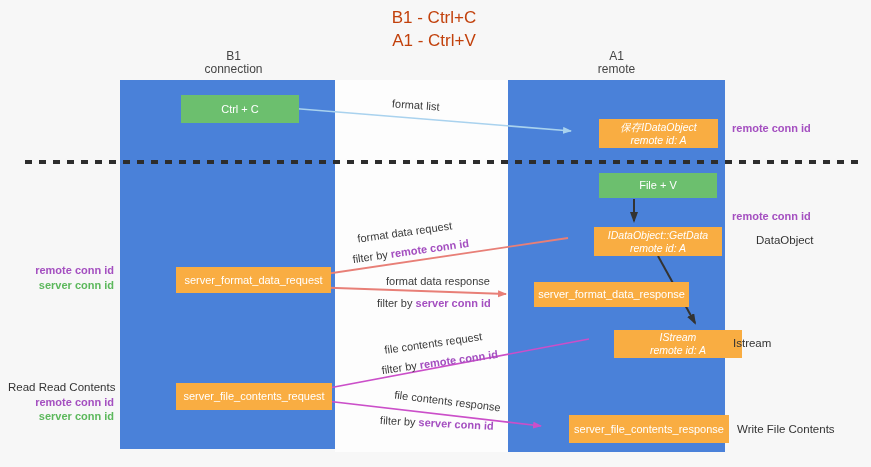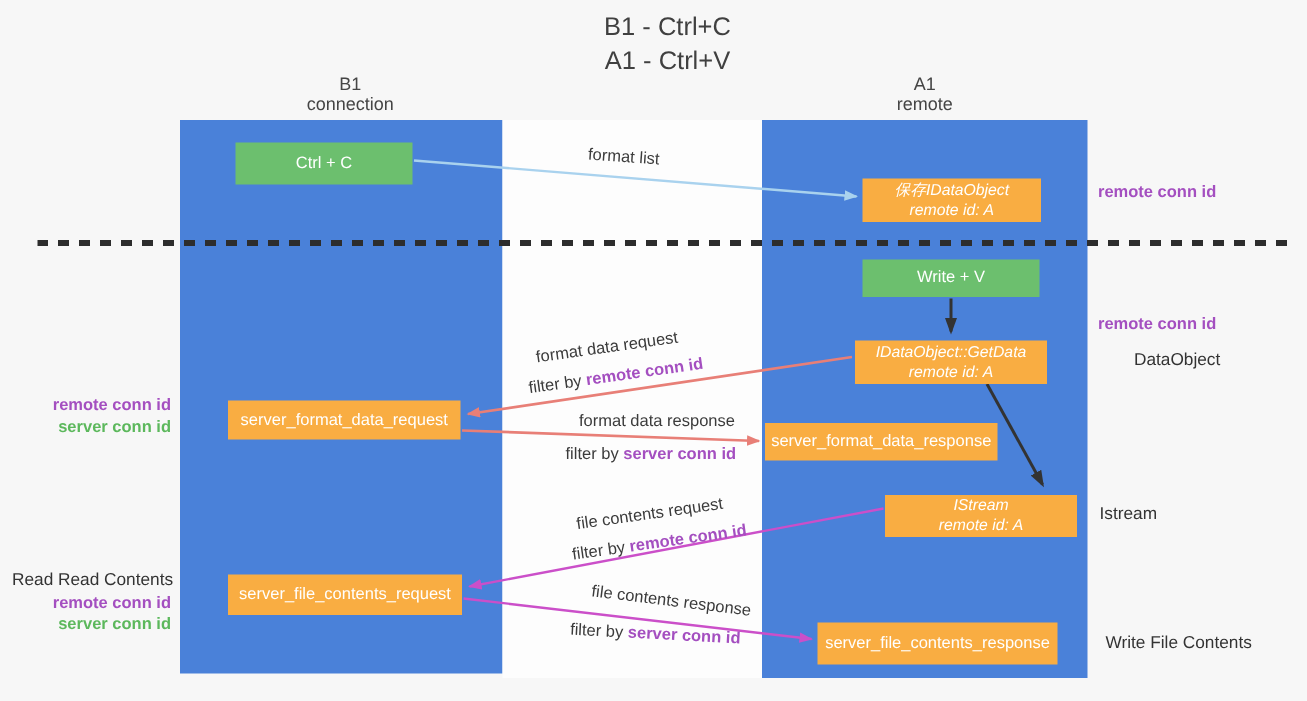--- a/index.html
+++ b/index.html
@@ -1,20 +1,20 @@
 <!DOCTYPE html>
 <html style="--lane-blue: #4a81d9; --node-orange: #f9ad42; --node-green: #6cbf6e; --purple-text: #a44fc0; --green-text: #5cb85c; --arrow-red: #e87f77; --arrow-magenta: #cb4fc9; --arrow-blue: #a9d2ee; --arrow-black: #333333;"><head>
 <meta charset="utf-8">
 <style>
   html,body{margin:0;padding:0;}
   body{width:871px;height:467px;background:#f7f7f7;font-family:"Liberation Sans",sans-serif;overflow:hidden;}
   #stage{position:relative;width:871px;height:467px;}
 
-  .title{position:absolute;left:295px;top:6px;width:300px;text-align:center;
-         font-size:17px;line-height:23px;color:#404040;}
+  .title{position:absolute;left:284px;top:6px;width:300px;text-align:center;
+         font-size:17px;line-height:23px;color:#c2410c;}
 
   .lane{position:absolute;background:var(--lane-blue);}
   .lane-left{left:120px;top:80px;width:215px;height:369px;}
   .lane-right{left:508px;top:80px;width:217px;height:372px;}
   .mid-strip{position:absolute;left:335px;top:80px;width:173px;height:372px;background:#fdfdfd;}
 
   .lane-header{position:absolute;top:50px;text-align:center;font-size:12px;line-height:13px;color:#454545;}
   .lh-left{left:126px;width:215px;}
   .lh-right{left:508px;width:217px;}
 
@@ -23,21 +23,21 @@
 
   svg.arrows{position:absolute;left:0;top:0;z-index:5;pointer-events:none;}
   .st-blue{stroke:var(--arrow-blue);stroke-width:1.6;fill:none;}
   .st-black{stroke:var(--arrow-black);stroke-width:2;fill:none;}
   .st-red{stroke:var(--arrow-red);stroke-width:1.8;fill:none;}
   .st-mag{stroke:var(--arrow-magenta);stroke-width:1.6;fill:none;}
   .mk-blue{fill:var(--arrow-blue);} .mk-black{fill:var(--arrow-black);}
   .mk-red{fill:var(--arrow-red);} .mk-mag{fill:var(--arrow-magenta);}
 
   .node{position:absolute;display:flex;flex-direction:column;align-items:center;justify-content:center;
-        text-align:center;color:#fff;font-size:11px;line-height:13px;z-index:6;}
+        text-align:center;color:#fff;font-size:11px;line-height:13px;z-index:6;margin-left:24px;}
   .node.orange{background:var(--node-orange);}
   .node.green{background:var(--node-green);}
   .node .l2{font-size:10.5px;font-style:italic;}
 
   .flow{position:absolute;font-size:11px;color:#3b3b3b;white-space:nowrap;z-index:7;}
   .ann{position:absolute;font-size:11.5px;color:#333;white-space:nowrap;z-index:7;}
   .left-ann{left:8px;width:106px;text-align:right;}
   .purple{color:var(--purple-text);font-weight:bold;font-size:11px;}
   .greentx{color:var(--green-text);font-weight:bold;font-size:11px;}
   .r-m8{transform:rotate(-8deg);} .r-4{transform:rotate(4deg);}
@@ -93,21 +93,21 @@
   </svg>
 
   <div class="node green" style="left:157px;top:95px;width:118px;height:28px;">
     <div>Ctrl + C</div>
   </div>
   <div class="node orange" style="left:575px;top:119px;width:119px;height:29px;">
     <div class="l2">保存IDataObject</div>
     <div class="l2">remote id: A</div>
   </div>
   <div class="node green" style="left:575px;top:173px;width:118px;height:25px;">
-    <div>Write + V</div>
+    <div>File + V</div>
   </div>
   <div class="node orange" style="left:570px;top:227px;width:128px;height:29px;">
     <div class="l2">IDataObject::GetData</div>
     <div class="l2">remote id: A</div>
   </div>
   <div class="node orange" style="left:510px;top:282px;width:155px;height:25px;">
     <div>server_format_data_response</div>
   </div>
   <div class="node orange" style="left:152px;top:267px;width:155px;height:26px;">
     <div>server_format_data_request</div>

